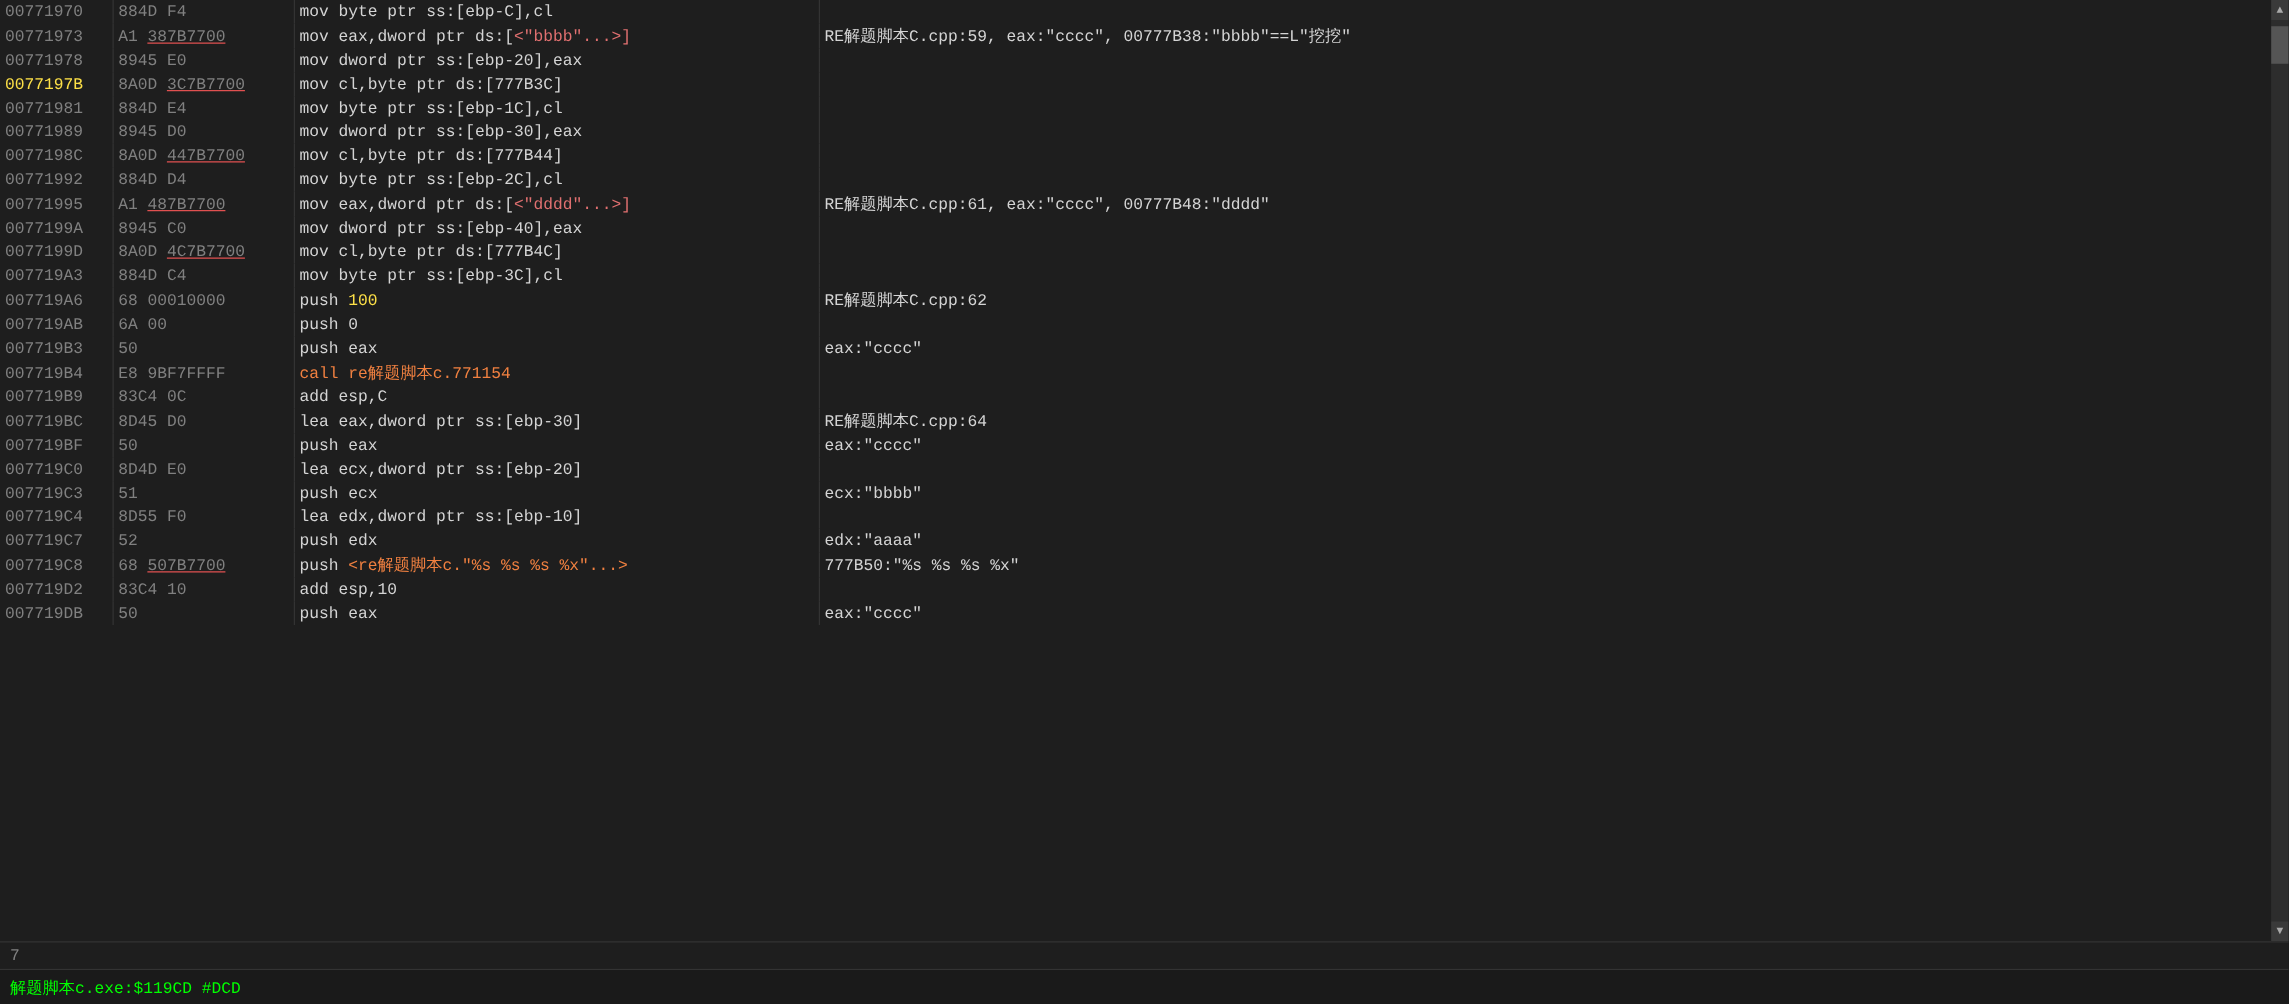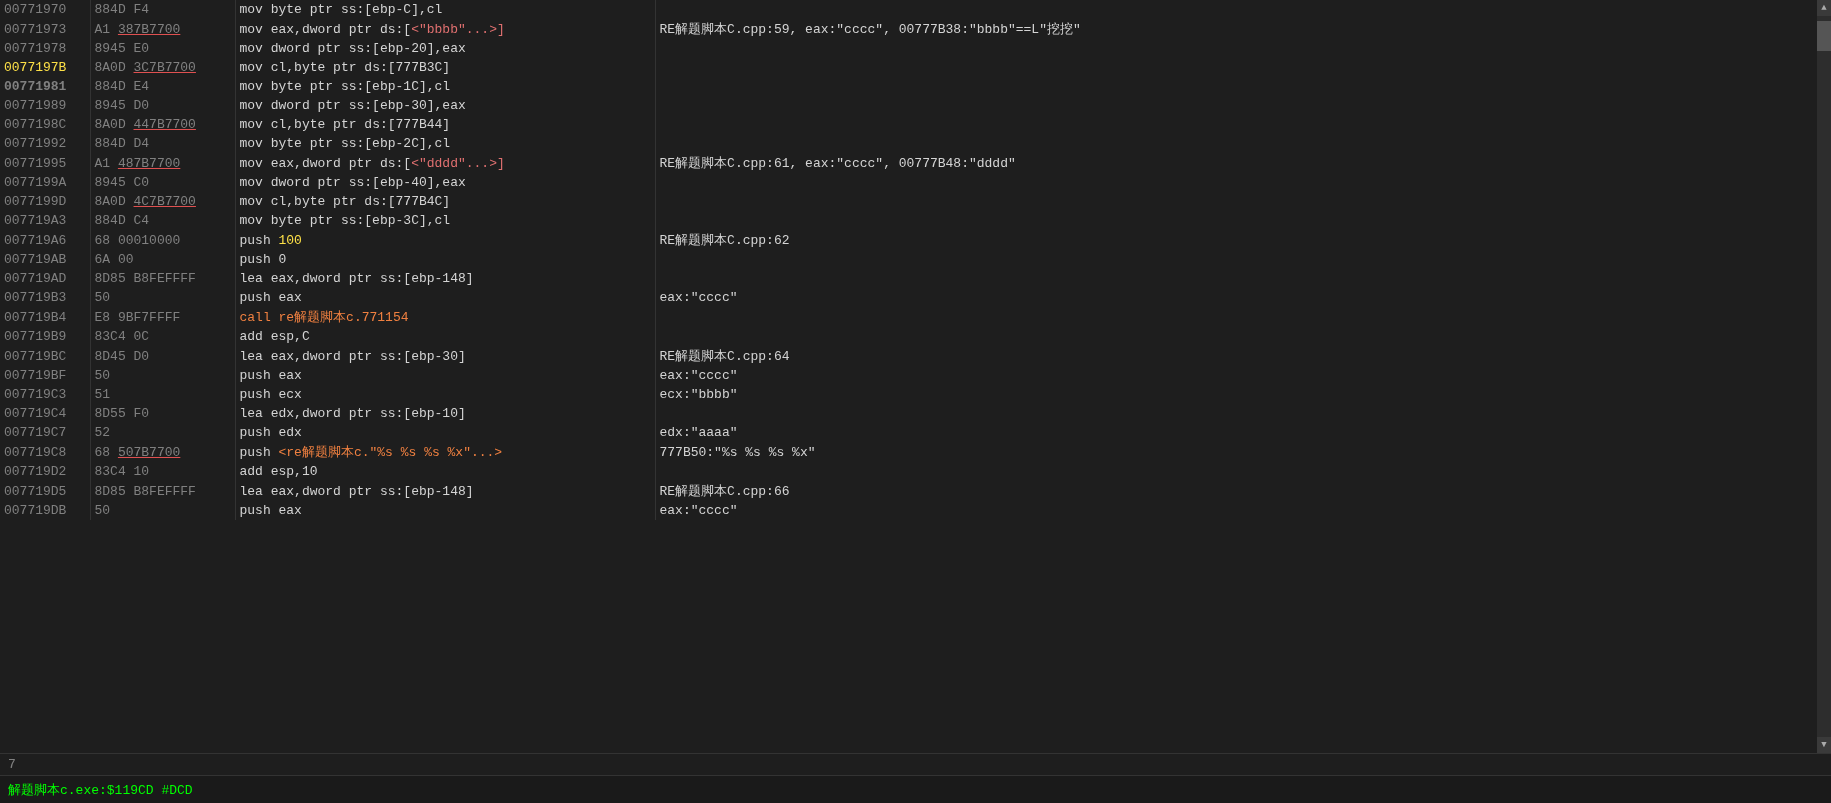--- a/index.html
+++ b/index.html
@@ -141,21 +141,21 @@
               <td class="col-instr col-divider"><span style="color: rgb(212, 212, 212);">mov</span><span style="color: rgb(212, 212, 212);"> dword ptr ss:[ebp-20],eax</span></td>
               <td class="col-comment" style="color: rgb(212, 212, 212);"></td>
             </tr>
             <tr>
               <td class="col-addr col-divider" style="color: #fde047;">0077197B</td>
               <td class="col-bytes col-divider"><span style="color: rgb(128, 128, 128);">8A0D </span><span style="text-decoration: underline rgb(224, 80, 80); color: rgb(128, 128, 128);">3C7B7700</span></td>
               <td class="col-instr col-divider"><span style="color: rgb(212, 212, 212);">mov</span><span style="color: rgb(212, 212, 212);"> cl,byte ptr </span><span style="color: rgb(212, 212, 212);">ds:[777B3C]</span></td>
               <td class="col-comment" style="color: rgb(212, 212, 212);"></td>
             </tr>
             <tr>
-              <td class="col-addr col-divider" style="color: rgb(128, 128, 128); font-weight: bold;">00771981</td>
+              <td class="col-addr col-divider" style="color: rgb(128, 128, 128);">00771981</td>
               <td class="col-bytes col-divider" style="color: rgb(128, 128, 128);">884D E4</td>
               <td class="col-instr col-divider"><span style="color: rgb(212, 212, 212);">mov</span><span style="color: rgb(212, 212, 212);"> byte ptr ss:[ebp-1C],cl</span></td>
               <td class="col-comment" style="color: rgb(212, 212, 212);"></td>
             </tr>
             <tr>
               <td class="col-addr col-divider" style="color: rgb(128, 128, 128);">00771989</td>
               <td class="col-bytes col-divider" style="color: rgb(128, 128, 128);">8945 D0</td>
               <td class="col-instr col-divider"><span style="color: rgb(212, 212, 212);">mov</span><span style="color: rgb(212, 212, 212);"> dword ptr ss:[ebp-30],eax</span></td>
               <td class="col-comment" style="color: rgb(212, 212, 212);"></td>
             </tr>
@@ -201,26 +201,20 @@
               <td class="col-instr col-divider"><span style="color: rgb(212, 212, 212);">push</span><span style="color: #fde047;"> 100</span></td>
               <td class="col-comment" style="color: rgb(212, 212, 212);">RE解题脚本C.cpp:62</td>
             </tr>
             <tr>
               <td class="col-addr col-divider" style="color: rgb(128, 128, 128);">007719AB</td>
               <td class="col-bytes col-divider" style="color: rgb(128, 128, 128);">6A 00</td>
               <td class="col-instr col-divider"><span style="color: rgb(212, 212, 212);">push</span><span style="color: rgb(212, 212, 212);"> 0</span></td>
               <td class="col-comment" style="color: rgb(212, 212, 212);"></td>
             </tr>
             <tr>
-              <td class="col-addr col-divider" style="color: rgb(128, 128, 128);">007719AD</td>
-              <td class="col-bytes col-divider" style="color: rgb(128, 128, 128);">8D85 B8FEFFFF</td>
-              <td class="col-instr col-divider"><span style="color: rgb(212, 212, 212);">lea</span><span style="color: rgb(212, 212, 212);"> eax,dword ptr ss:[ebp-148]</span></td>
-              <td class="col-comment" style="color: rgb(212, 212, 212);"></td>
-            </tr>
-            <tr>
               <td class="col-addr col-divider" style="color: rgb(128, 128, 128);">007719B3</td>
               <td class="col-bytes col-divider" style="color: rgb(128, 128, 128);">50</td>
               <td class="col-instr col-divider"><span style="color: rgb(212, 212, 212);">push</span><span style="color: rgb(212, 212, 212);"> eax</span></td>
               <td class="col-comment" style="color: rgb(212, 212, 212);">eax:"cccc"</td>
             </tr>
             <tr>
               <td class="col-addr col-divider" style="color: rgb(128, 128, 128);">007719B4</td>
               <td class="col-bytes col-divider" style="color: rgb(128, 128, 128);">E8 9BF7FFFF</td>
               <td class="col-instr col-divider"><span style="color: rgb(240, 128, 64);">call </span><span style="color: rgb(240, 128, 64);">re解题脚本c.771154</span></td>
               <td class="col-comment" style="color: rgb(212, 212, 212);"></td>
@@ -237,20 +231,26 @@
               <td class="col-instr col-divider"><span style="color: rgb(212, 212, 212);">lea</span><span style="color: rgb(212, 212, 212);"> eax,dword ptr ss:[ebp-30]</span></td>
               <td class="col-comment" style="color: rgb(212, 212, 212);">RE解题脚本C.cpp:64</td>
             </tr>
             <tr>
               <td class="col-addr col-divider" style="color: rgb(128, 128, 128);">007719BF</td>
               <td class="col-bytes col-divider" style="color: rgb(128, 128, 128);">50</td>
               <td class="col-instr col-divider"><span style="color: rgb(212, 212, 212);">push</span><span style="color: rgb(212, 212, 212);"> eax</span></td>
               <td class="col-comment" style="color: rgb(212, 212, 212);">eax:"cccc"</td>
             </tr>
             <tr>
+              <td class="col-addr col-divider" style="color: rgb(128, 128, 128);">007719C0</td>
+              <td class="col-bytes col-divider" style="color: rgb(128, 128, 128);">8D4D E0</td>
+              <td class="col-instr col-divider"><span style="color: rgb(212, 212, 212);">lea</span><span style="color: rgb(212, 212, 212);"> ecx,dword ptr ss:[ebp-20]</span></td>
+              <td class="col-comment" style="color: rgb(212, 212, 212);"></td>
+            </tr>
+            <tr>
               <td class="col-addr col-divider" style="color: rgb(128, 128, 128);">007719C3</td>
               <td class="col-bytes col-divider" style="color: rgb(128, 128, 128);">51</td>
               <td class="col-instr col-divider"><span style="color: rgb(212, 212, 212);">push</span><span style="color: rgb(212, 212, 212);"> ecx</span></td>
               <td class="col-comment" style="color: rgb(212, 212, 212);">ecx:"bbbb"</td>
             </tr>
             <tr>
               <td class="col-addr col-divider" style="color: rgb(128, 128, 128);">007719C4</td>
               <td class="col-bytes col-divider" style="color: rgb(128, 128, 128);">8D55 F0</td>
               <td class="col-instr col-divider"><span style="color: rgb(212, 212, 212);">lea</span><span style="color: rgb(212, 212, 212);"> edx,dword ptr ss:[ebp-10]</span></td>
               <td class="col-comment" style="color: rgb(212, 212, 212);"></td>
@@ -265,26 +265,20 @@
               <td class="col-addr col-divider" style="color: rgb(128, 128, 128);">007719C8</td>
               <td class="col-bytes col-divider"><span style="color: rgb(128, 128, 128);">68 </span><span style="text-decoration: underline rgb(224, 80, 80); color: rgb(128, 128, 128);">507B7700</span></td>
               <td class="col-instr col-divider"><span style="color: rgb(212, 212, 212);">push </span><span style="color: rgb(240, 128, 64);">&lt;re解题脚本c."%s  %s  %s  %x"...&gt;</span></td>
               <td class="col-comment" style="color: rgb(212, 212, 212);">777B50:"%s  %s  %s  %x"</td>
             </tr>
             <tr>
               <td class="col-addr col-divider" style="color: rgb(128, 128, 128);">007719D2</td>
               <td class="col-bytes col-divider" style="color: rgb(128, 128, 128);">83C4 10</td>
               <td class="col-instr col-divider"><span style="color: rgb(212, 212, 212);">add</span><span style="color: rgb(212, 212, 212);"> esp,10</span></td>
               <td class="col-comment" style="color: rgb(212, 212, 212);"></td>
-            </tr>
-            <tr>
-              <td class="col-addr col-divider" style="color: rgb(128, 128, 128);">007719D5</td>
-              <td class="col-bytes col-divider" style="color: rgb(128, 128, 128);">8D85 B8FEFFFF</td>
-              <td class="col-instr col-divider"><span style="color: rgb(212, 212, 212);">lea</span><span style="color: rgb(212, 212, 212);"> eax,dword ptr ss:[ebp-148]</span></td>
-              <td class="col-comment" style="color: rgb(212, 212, 212);">RE解题脚本C.cpp:66</td>
             </tr>
             <tr>
               <td class="col-addr col-divider" style="color: rgb(128, 128, 128);">007719DB</td>
               <td class="col-bytes col-divider" style="color: rgb(128, 128, 128);">50</td>
               <td class="col-instr col-divider"><span style="color: rgb(212, 212, 212);">push</span><span style="color: rgb(212, 212, 212);"> eax</span></td>
               <td class="col-comment" style="color: rgb(212, 212, 212);">eax:"cccc"</td>
             </tr>
           </tbody>
       </table>
 

